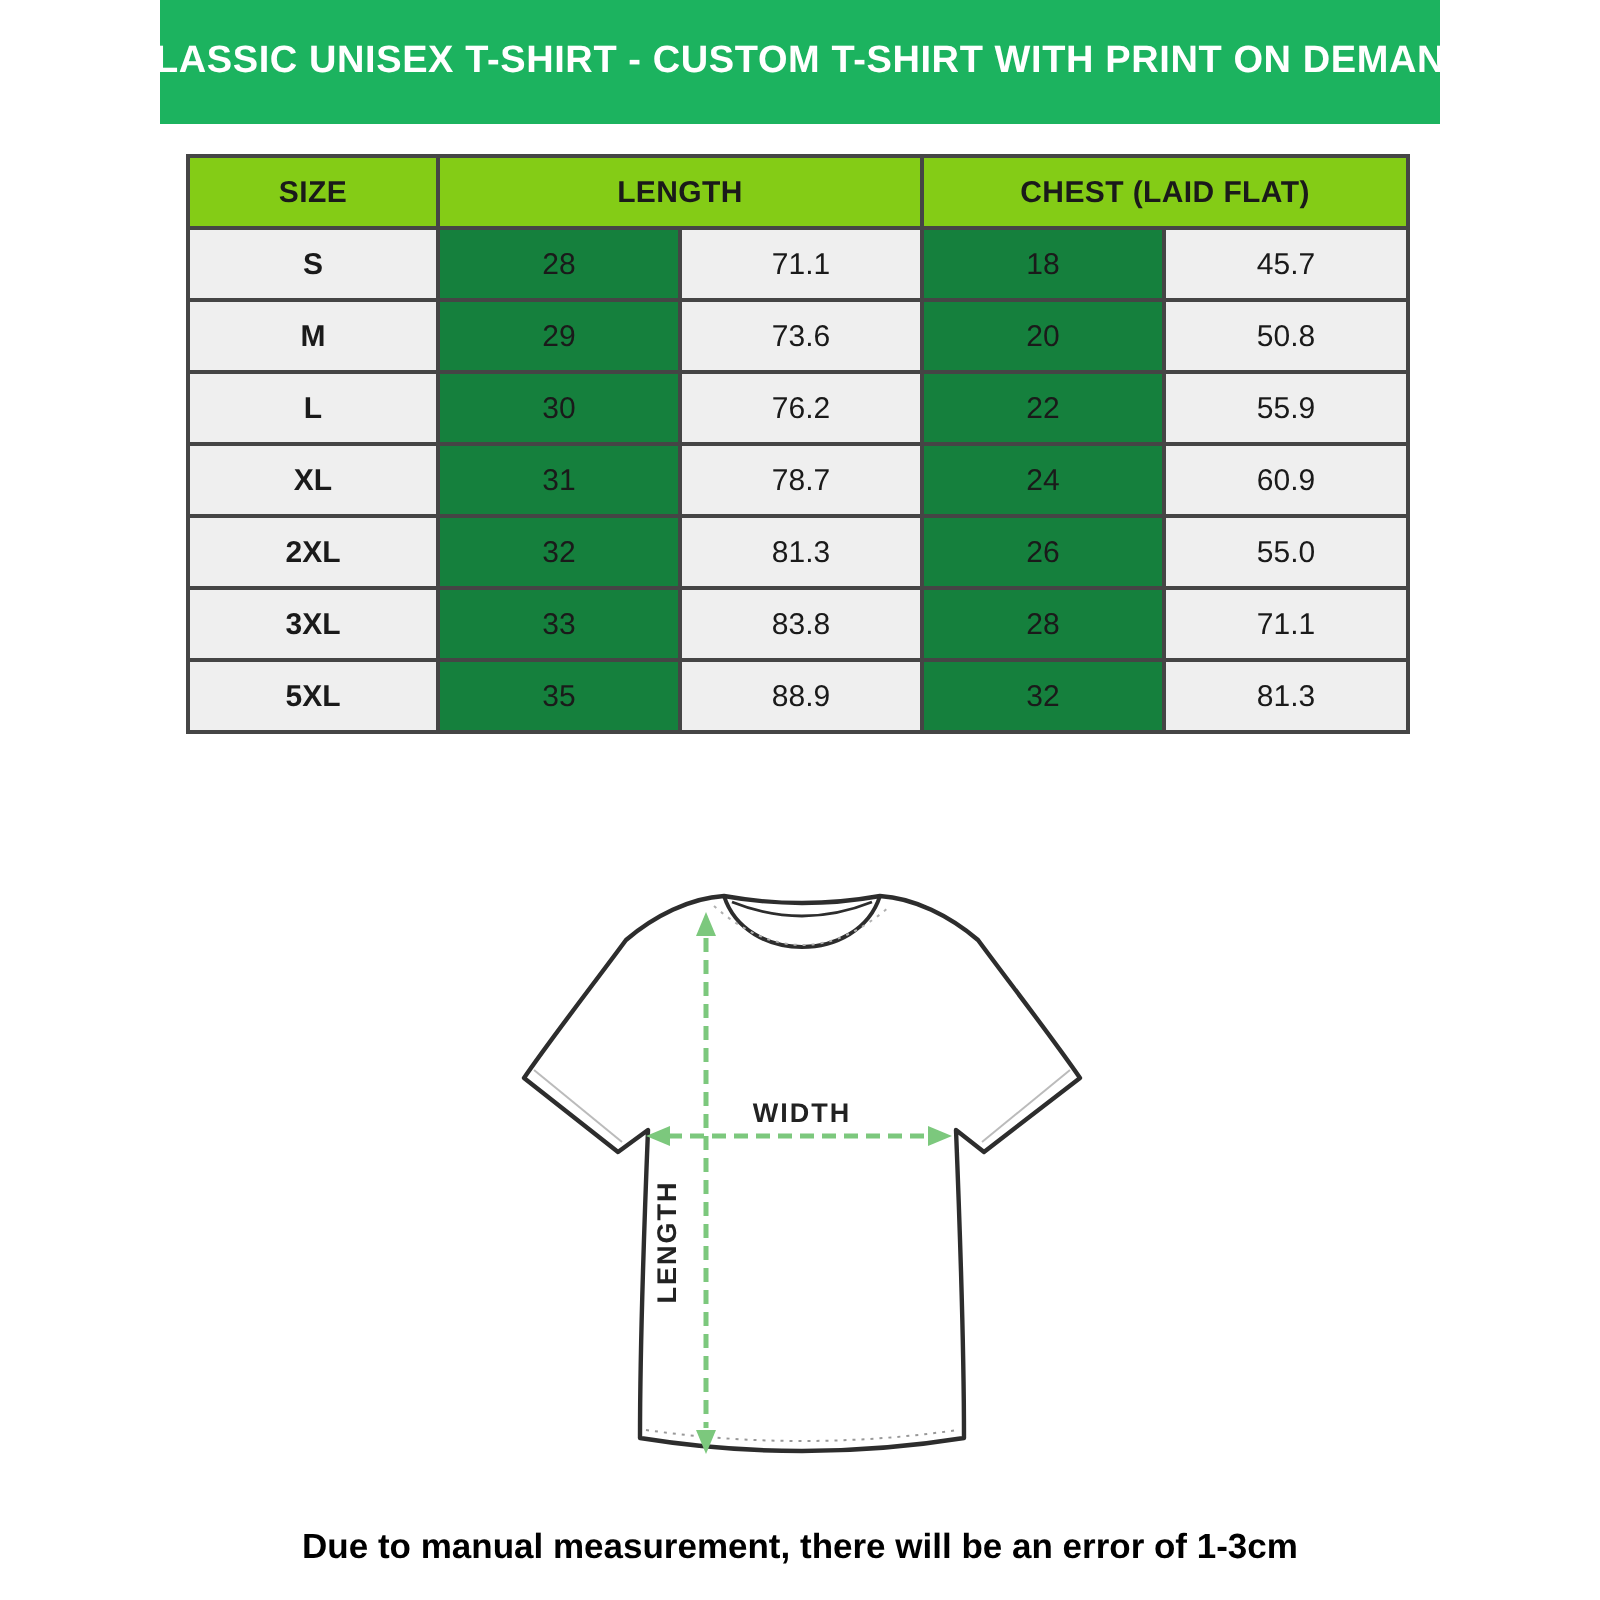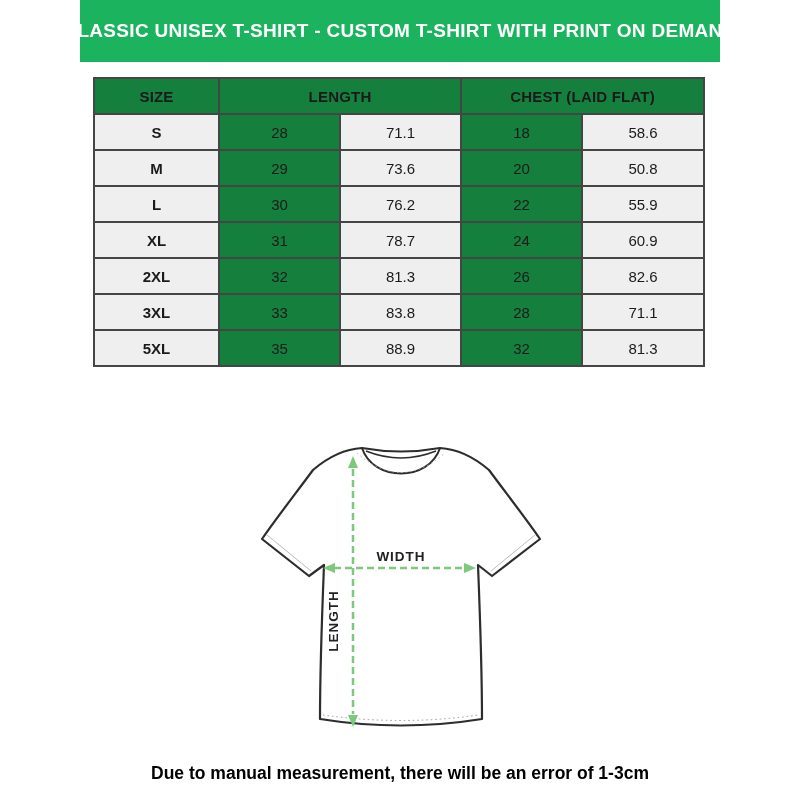--- a/index.html
+++ b/index.html
@@ -37,21 +37,21 @@
   }
   .size-table th, .size-table td {
     border: 2px solid #454545;
     text-align: center;
     vertical-align: middle;
     height: 36px;
     font-size: 15px;
     color: #1a1a1a;
   }
   .size-table th {
-    background: #15803d;
+    background: #84cc16;
     font-weight: bold;
     letter-spacing: 0.2px;
   }
   .size-table td.c-size {
     background: #efefef;
     font-weight: bold;
   }
   .size-table td.c-in { background: #15803d; font-weight: normal; }
   .size-table td.c-cm { background: #efefef; font-weight: normal; }
   .diagram-wrap {
@@ -99,21 +99,21 @@
         <th colspan="2">LENGTH</th>
         <th colspan="2">CHEST (LAID FLAT)</th>
       </tr>
     </thead>
     <tbody>
       <tr>
         <td class="c-size">S</td>
         <td class="c-in">28</td>
         <td class="c-cm">71.1</td>
         <td class="c-in">18</td>
-        <td class="c-cm">58.6</td>
+        <td class="c-cm">45.7</td>
       </tr>
       <tr>
         <td class="c-size">M</td>
         <td class="c-in">29</td>
         <td class="c-cm">73.6</td>
         <td class="c-in">20</td>
         <td class="c-cm">50.8</td>
       </tr>
       <tr>
         <td class="c-size">L</td>
@@ -127,21 +127,21 @@
         <td class="c-in">31</td>
         <td class="c-cm">78.7</td>
         <td class="c-in">24</td>
         <td class="c-cm">60.9</td>
       </tr>
       <tr>
         <td class="c-size">2XL</td>
         <td class="c-in">32</td>
         <td class="c-cm">81.3</td>
         <td class="c-in">26</td>
-        <td class="c-cm">82.6</td>
+        <td class="c-cm">55.0</td>
       </tr>
       <tr>
         <td class="c-size">3XL</td>
         <td class="c-in">33</td>
         <td class="c-cm">83.8</td>
         <td class="c-in">28</td>
         <td class="c-cm">71.1</td>
       </tr>
       <tr>
         <td class="c-size">5XL</td>

